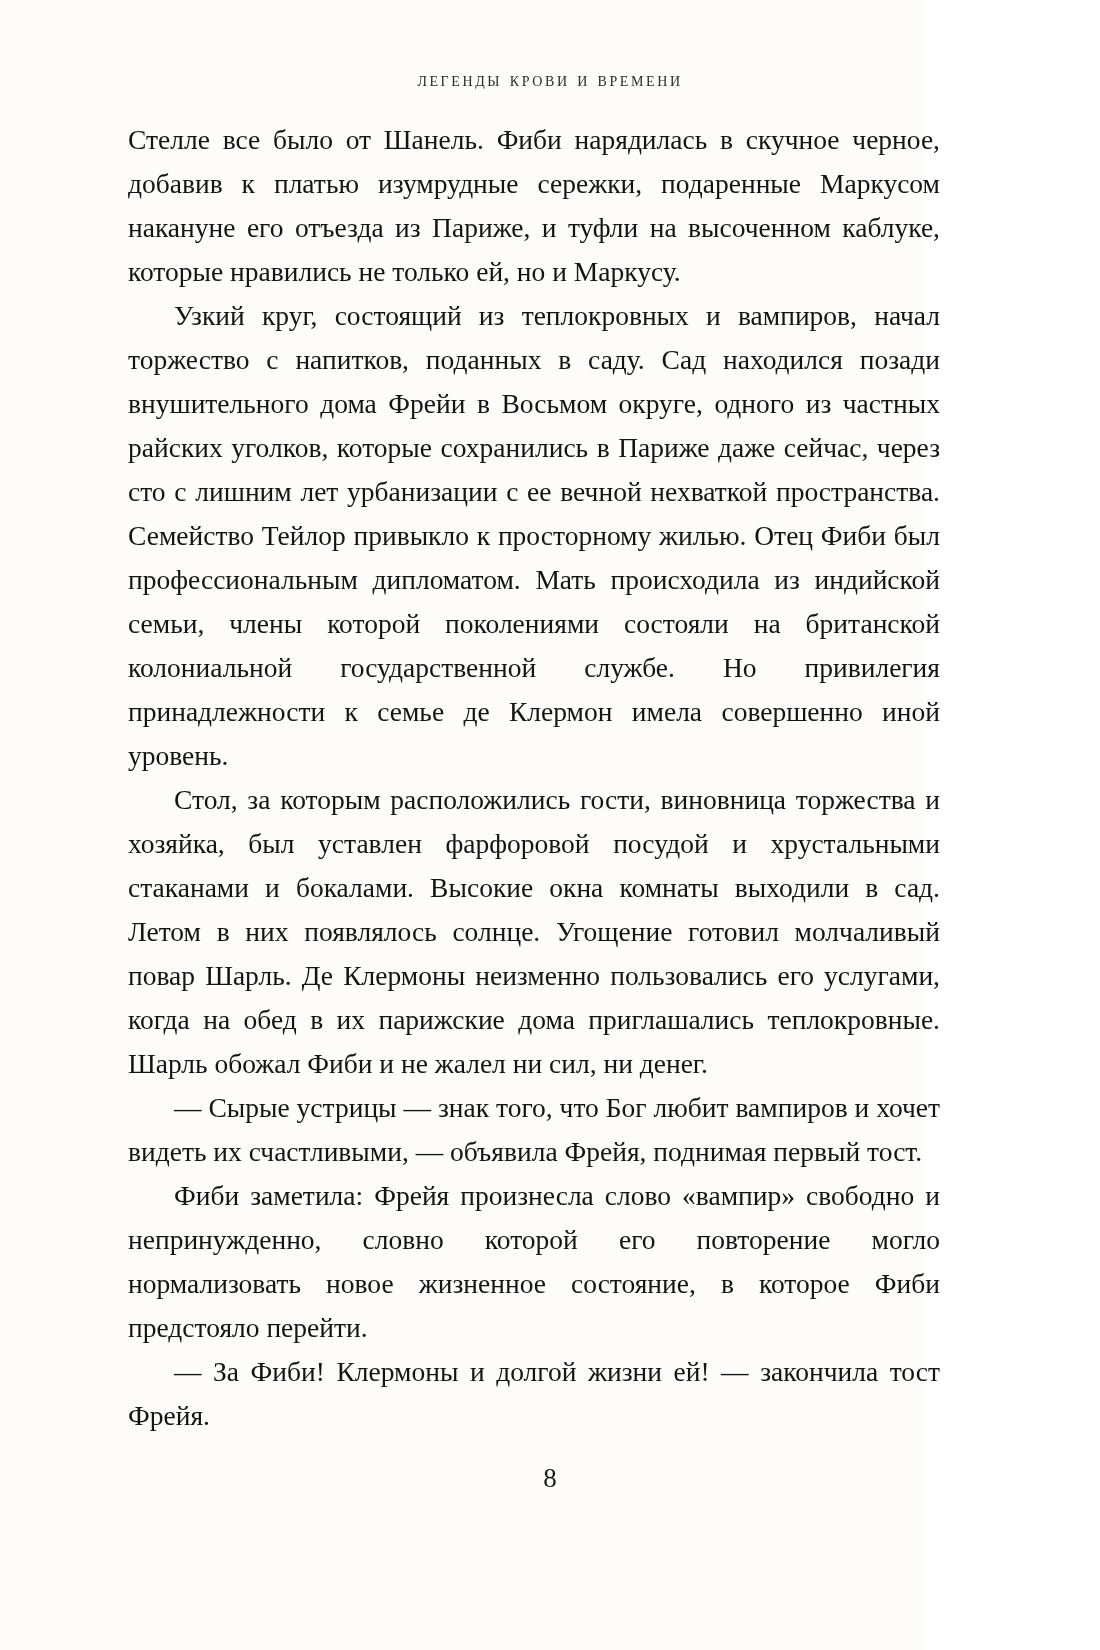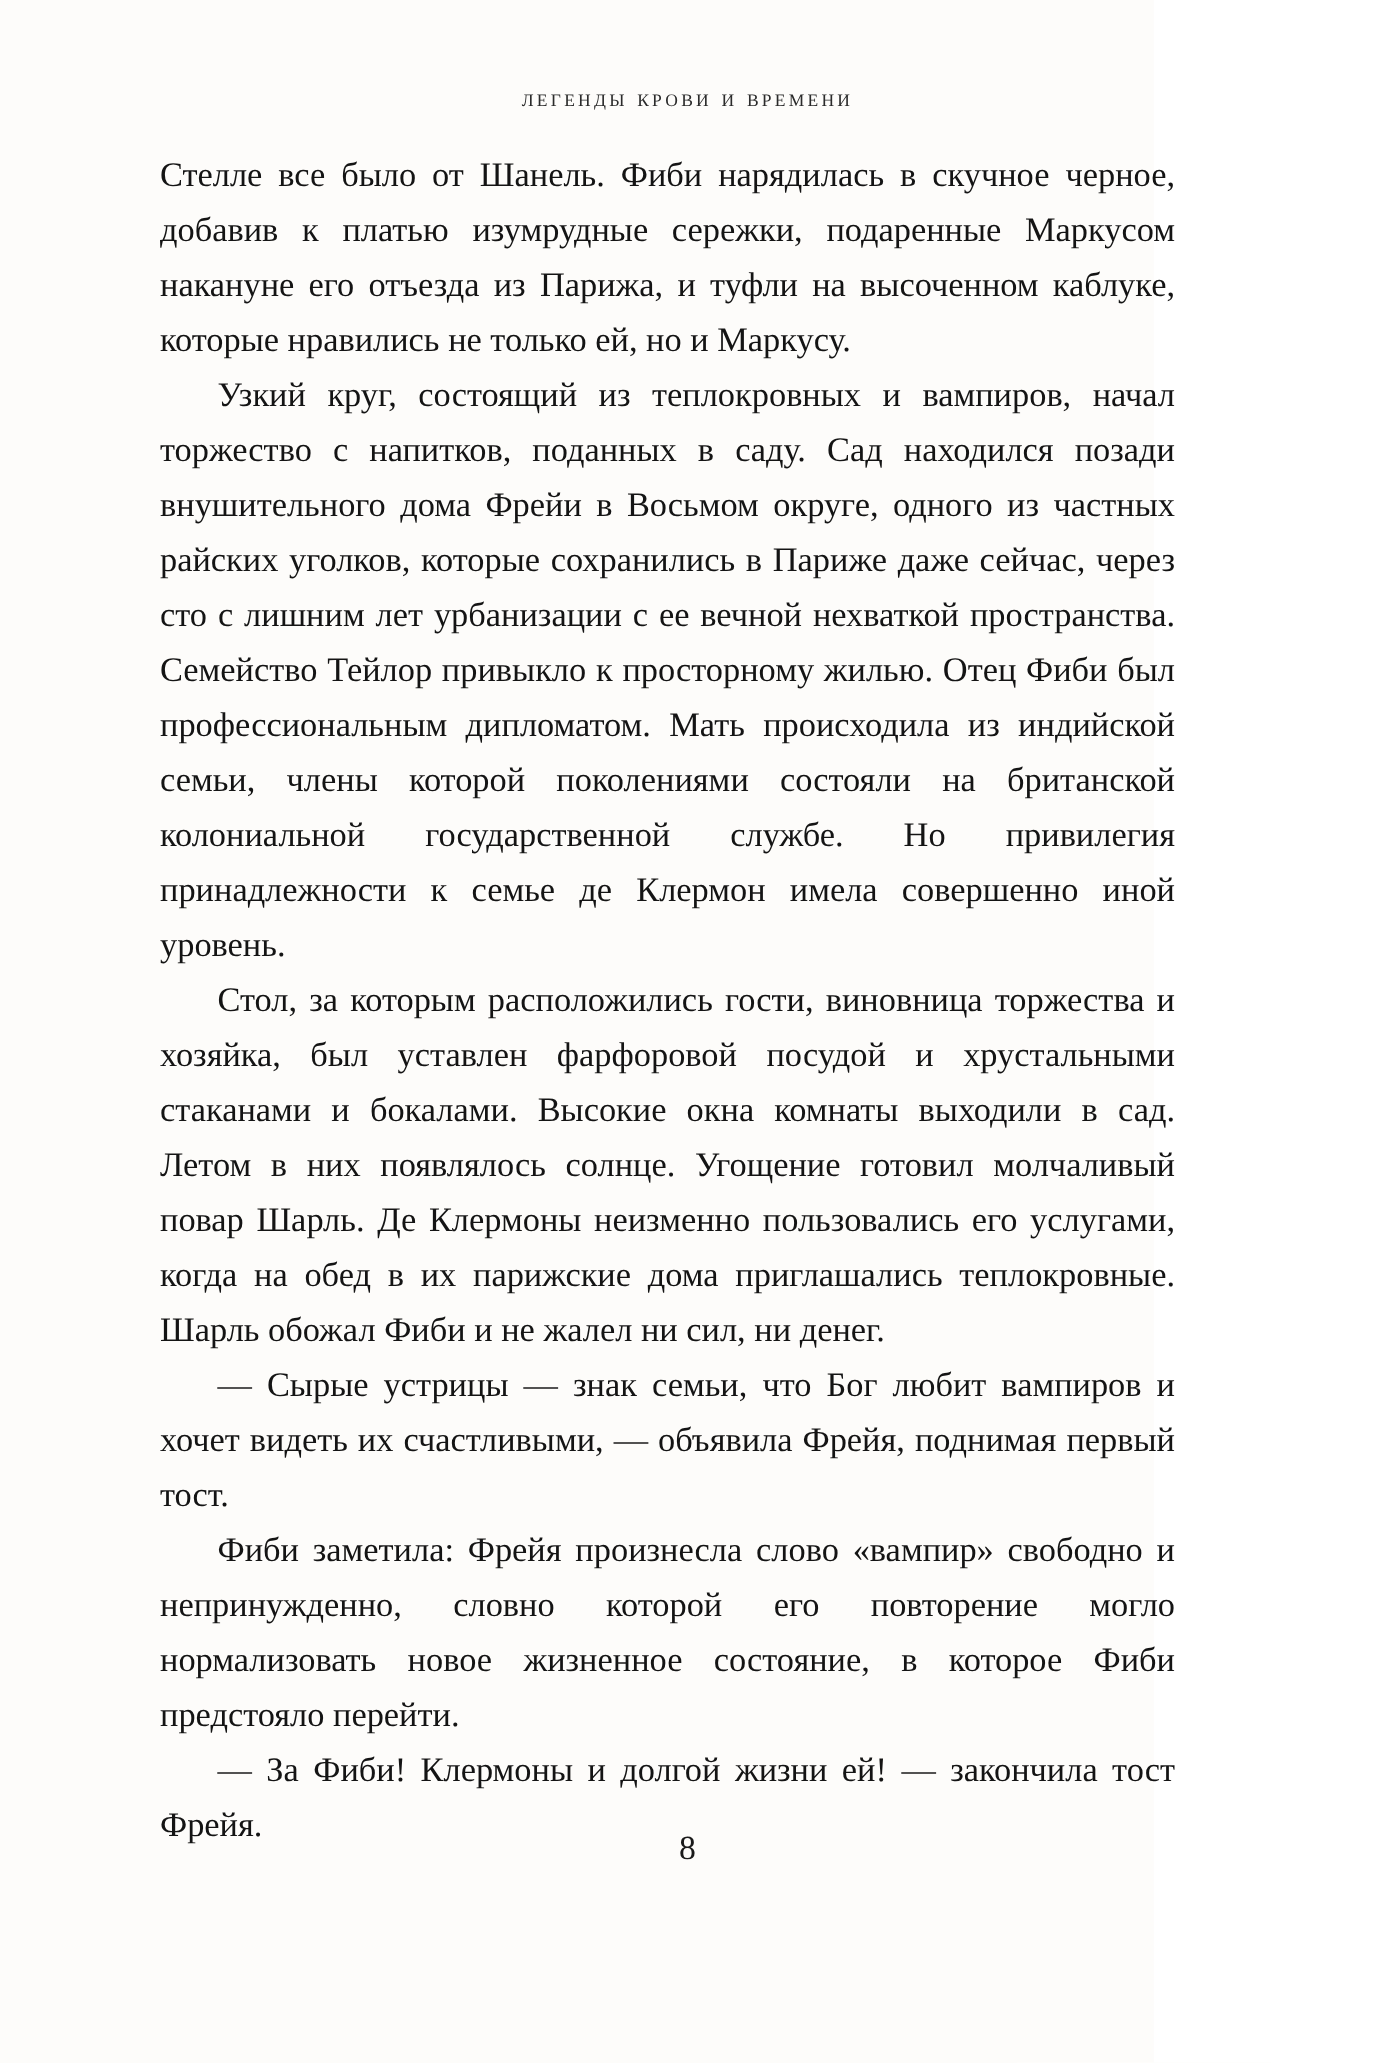--- a/index.html
+++ b/index.html
@@ -65,23 +65,23 @@
   }
 </style>
 </head>
 <body>
 
 <div class="page">
 
   <div class="running-head">Легенды крови и времени</div>
 
   <div class="body-text">
-    <p class="no-indent">Стелле все было от Шанель. Фиби нарядилась в скучное черное, добавив к платью изумрудные сережки, подаренные Маркусом накануне его отъезда из Парижа, и туфли на высоченном каблуке, которые нравились не только ей, но и Маркусу.</p>
+    <p class="no-indent">Стелле все было от Шанель. Фиби нарядилась в скучное черное, добавив к платью изумрудные сережки, подаренные Маркусом накануне его отъезда из Париже, и туфли на высоченном каблуке, которые нравились не только ей, но и Маркусу.</p>
     <p>Узкий круг, состоящий из теплокровных и вампиров, начал торжество с напитков, поданных в саду. Сад находился позади внушительного дома Фрейи в Восьмом округе, одного из частных райских уголков, которые сохранились в Париже даже сейчас, через сто с лишним лет урбанизации с ее вечной нехваткой пространства. Семейство Тейлор привыкло к просторному жилью. Отец Фиби был профессиональным дипломатом. Мать происходила из индийской семьи, члены которой поколениями состояли на британской колониальной государственной службе. Но привилегия принадлежности к семье де Клермон имела совершенно иной уровень.</p>
     <p>Стол, за которым расположились гости, виновница торжества и хозяйка, был уставлен фарфоровой посудой и хрустальными стаканами и бокалами. Высокие окна комнаты выходили в сад. Летом в них появлялось солнце. Угощение готовил молчаливый повар Шарль. Де Клермоны неизменно пользовались его услугами, когда на обед в их парижские дома приглашались теплокровные. Шарль обожал Фиби и не жалел ни сил, ни денег.</p>
-    <p>— Сырые устрицы — знак семьи, что Бог любит вампиров и хочет видеть их счастливыми, — объявила Фрейя, поднимая первый тост.</p>
+    <p>— Сырые устрицы — знак того, что Бог любит вампиров и хочет видеть их счастливыми, — объявила Фрейя, поднимая первый тост.</p>
     <p>Фиби заметила: Фрейя произнесла слово «вампир» свободно и непринужденно, словно которой его повторение могло нормализовать новое жизненное состояние, в которое Фиби предстояло перейти.</p>
     <p>— За Фиби! Клермоны и долгой жизни ей! — закончила тост Фрейя.</p>
   </div>
 
   <div class="folio">8</div>
 
 </div>
 
 </body></html>

